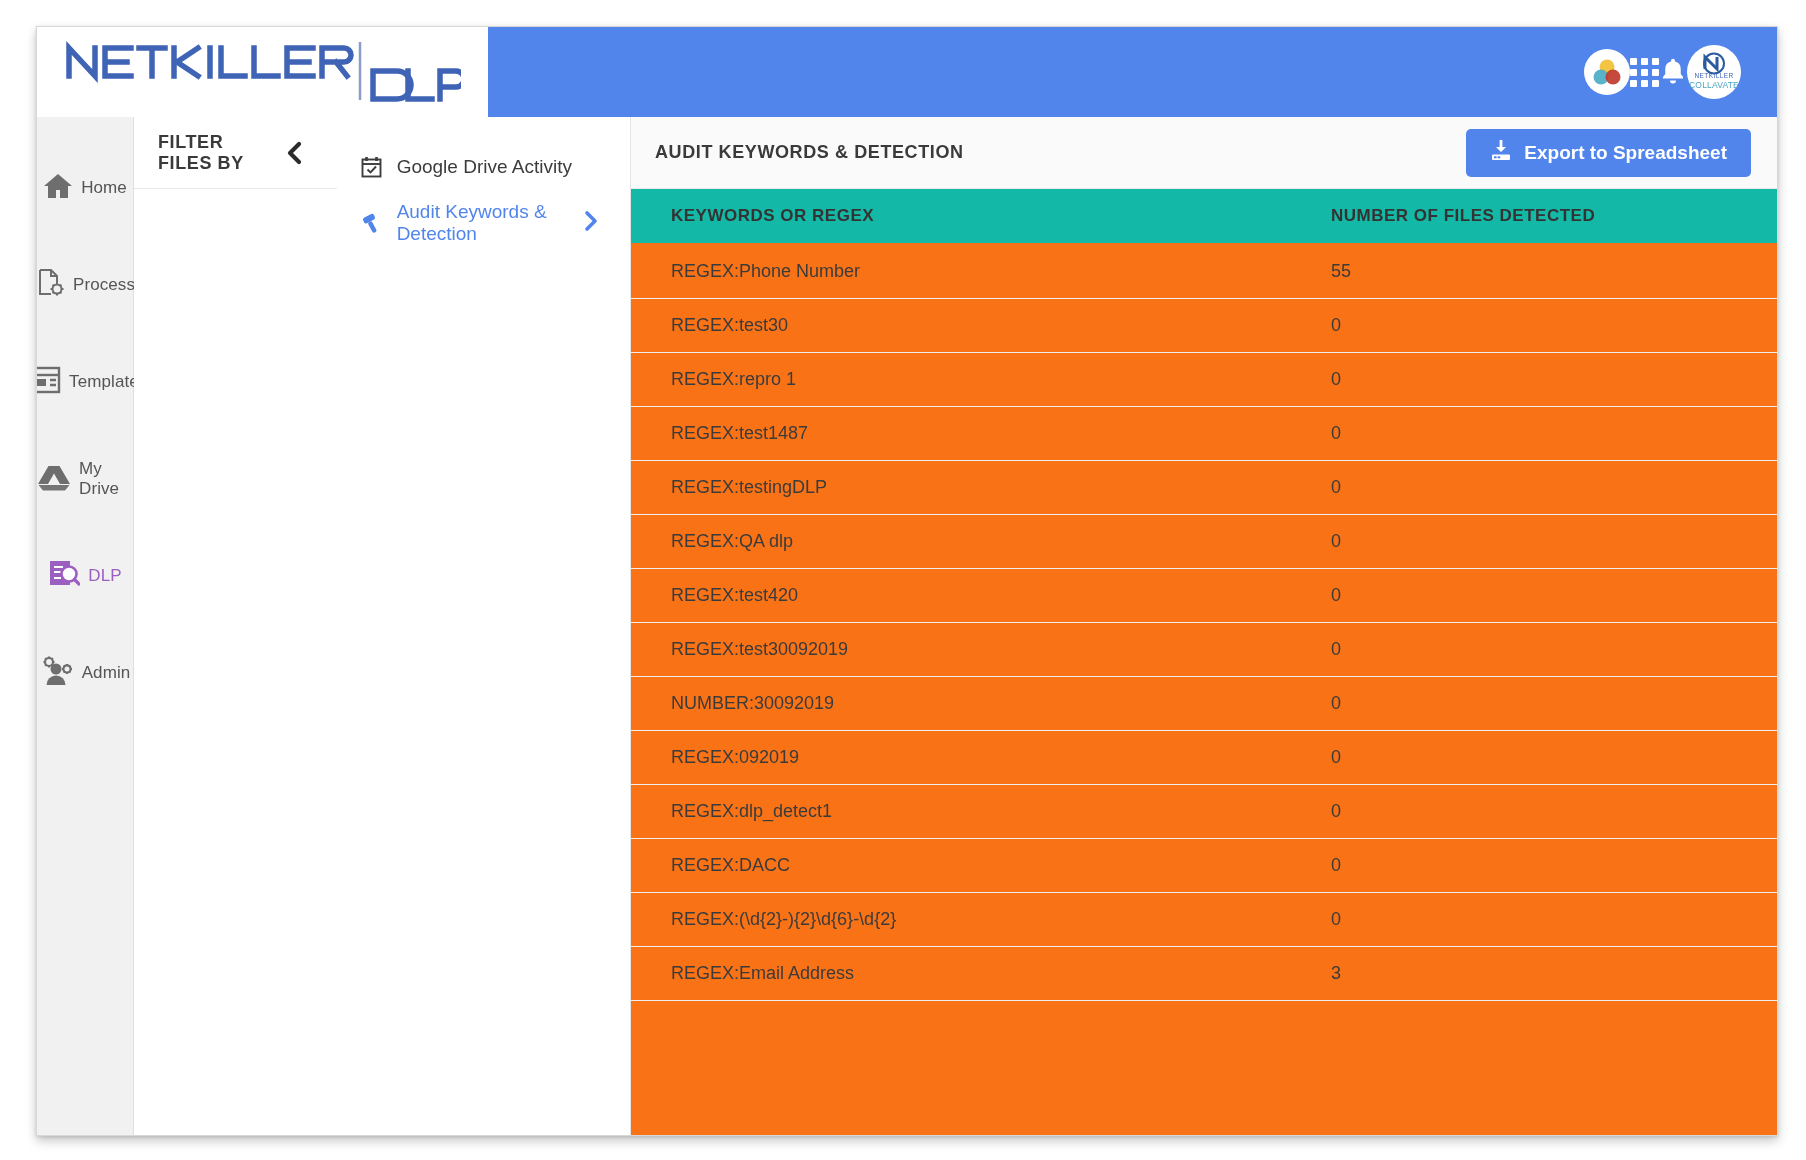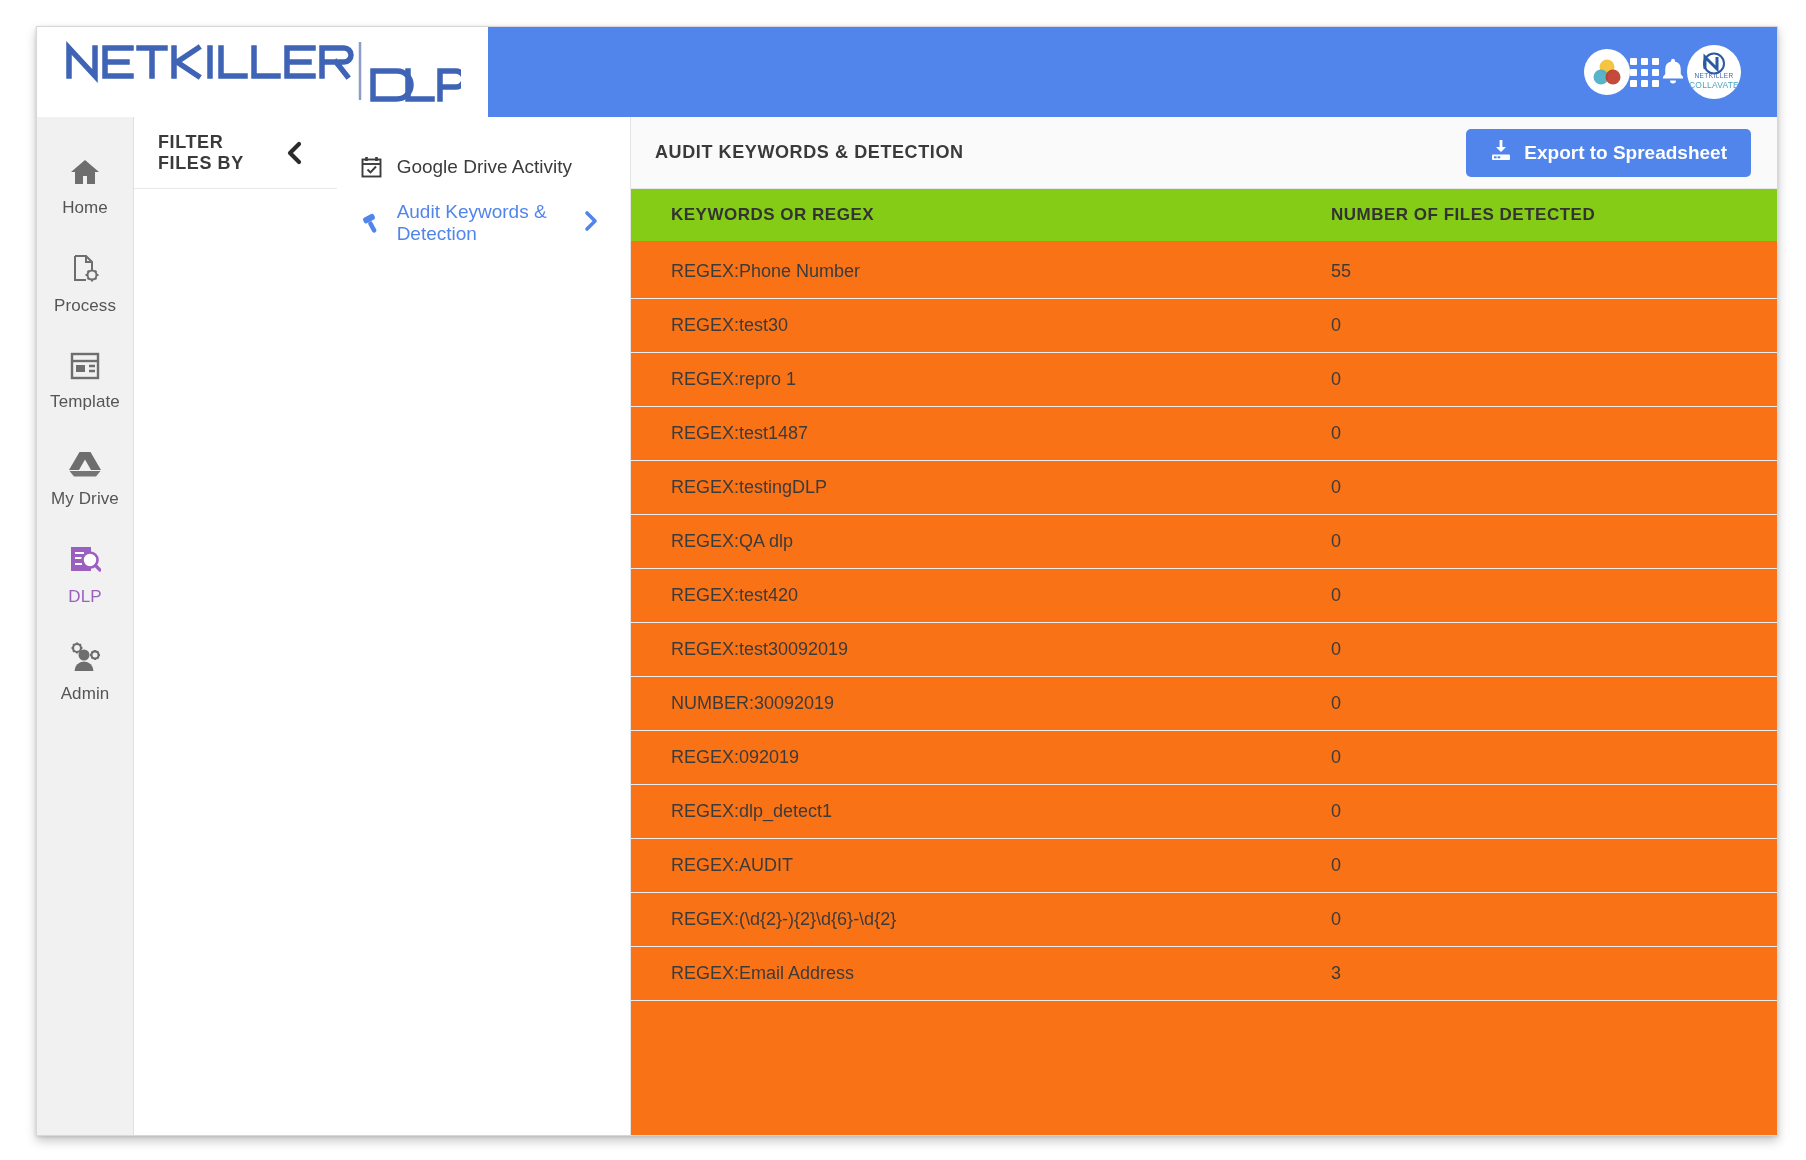--- a/index.html
+++ b/index.html
@@ -59,21 +59,21 @@
   #rail {
     width: 97px;
     background: #f1f1f1;
     border-right: 1px solid #e0e0e0;
     padding-top: 22px;
     flex: 0 0 97px;
   }
   .rail-item {
     height: 97px;
     display: flex;
-    flex-direction: column;
+    flex-direction: row;
     align-items: center;
     justify-content: center;
     gap: 8px;
     cursor: pointer;
     color: #6b6b6b;
   }
   .rail-item .rail-label { font-size: 17px; color: #555; letter-spacing: .1px; }
   .rail-item.active .rail-label { color: #9b5fc0; }
 
   
@@ -135,22 +135,22 @@
     display: flex; align-items: center; gap: 12px;
     cursor: pointer;
   }
 
   
   #table-wrap { flex: 1; display: flex; flex-direction: column; min-height: 0; position: relative; }
   #table-head {
     height: 56px;
     display: flex; align-items: center;
     padding: 0 0 0 40px;
-    border-bottom: 4px solid #f97316;
-    background: #84cc16;
+    border-bottom: 2px solid #f97316;
+    background: #14b8a6;
     flex: 0 0 56px;
   }
   .th { font-size: 17px; font-weight: bold; color: #333; letter-spacing: .5px; }
   .col-kw  { width: 660px; flex: 0 0 660px; }
   .col-num { flex: 1; }
 
   #table-body {
     flex: 1;
     overflow-y: scroll;
     min-height: 0;
@@ -442,21 +442,21 @@
               </div>
               <div class="trow">
                 <span class="td col-kw">REGEX:092019</span>
                 <span class="td col-num">0</span>
               </div>
               <div class="trow">
                 <span class="td col-kw">REGEX:dlp_detect1</span>
                 <span class="td col-num">0</span>
               </div>
               <div class="trow">
-                <span class="td col-kw">REGEX:AUDIT</span>
+                <span class="td col-kw">REGEX:DACC</span>
                 <span class="td col-num">0</span>
               </div>
               <div class="trow">
                 <span class="td col-kw">REGEX:(\d{2}-){2}\d{6}-\d{2}</span>
                 <span class="td col-num">0</span>
               </div>
               <div class="trow">
                 <span class="td col-kw">REGEX:Email Address</span>
                 <span class="td col-num">3</span>
               </div>

